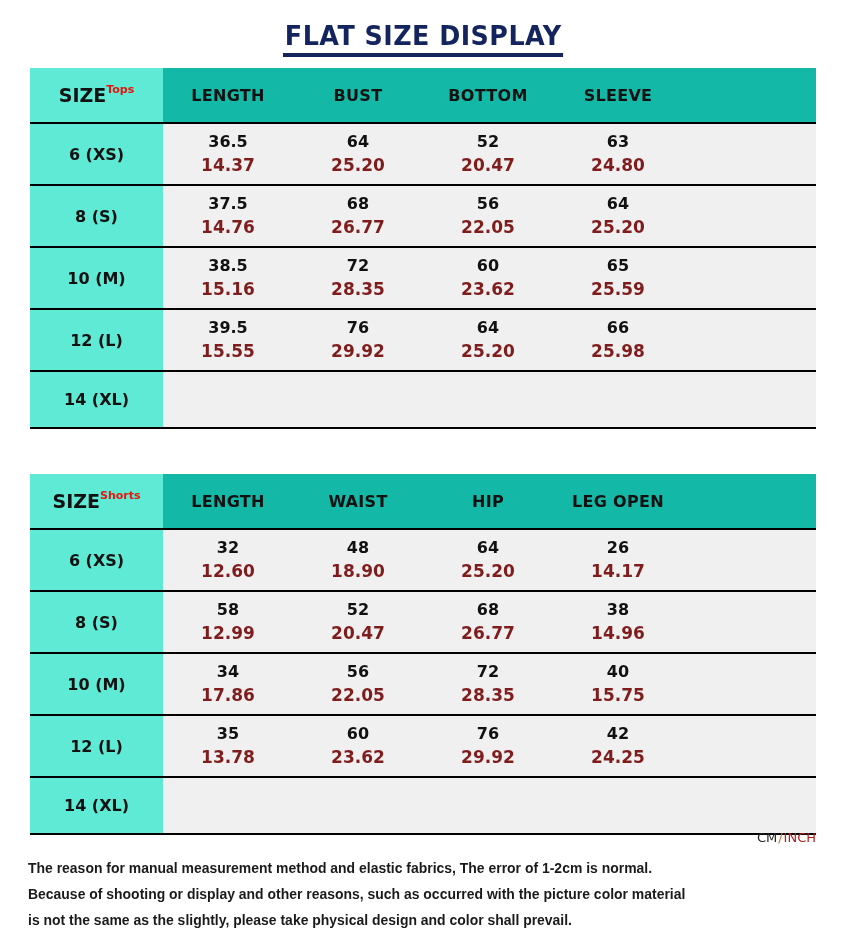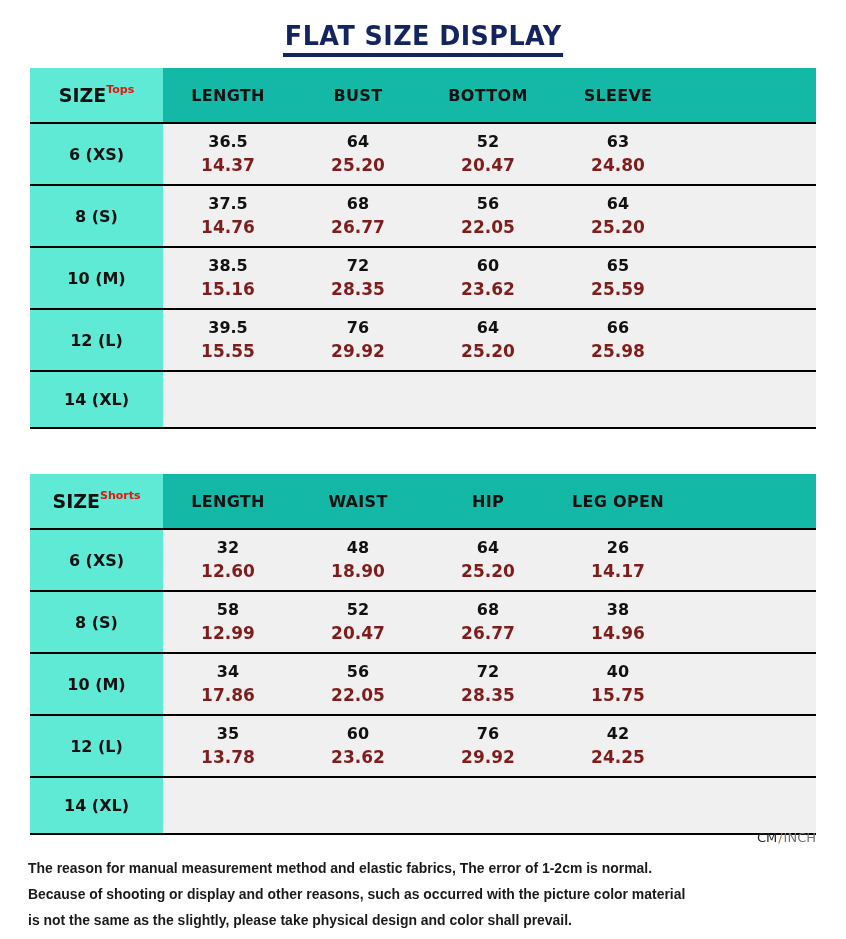--- a/index.html
+++ b/index.html
@@ -147,21 +147,21 @@
     position: absolute;
     right: 30px;
     top: 830px;
     font-family: "DejaVu Sans", sans-serif;
     font-size: 13px;
     font-weight: normal;
     white-space: nowrap;
   }
   .legend .lg-cm    { color: #1f1f1f; }
   .legend .lg-slash { color: #d2691e; padding: 0 1px; }
-  .legend .lg-inch  { color: #737373; }
+  .legend .lg-inch  { color: #b91c1c; }
 
   
   .footer {
     position: absolute;
     left: 28px;
     top: 858px;
     width: 790px;
     font-weight: bold;
   }
   .footer p {

